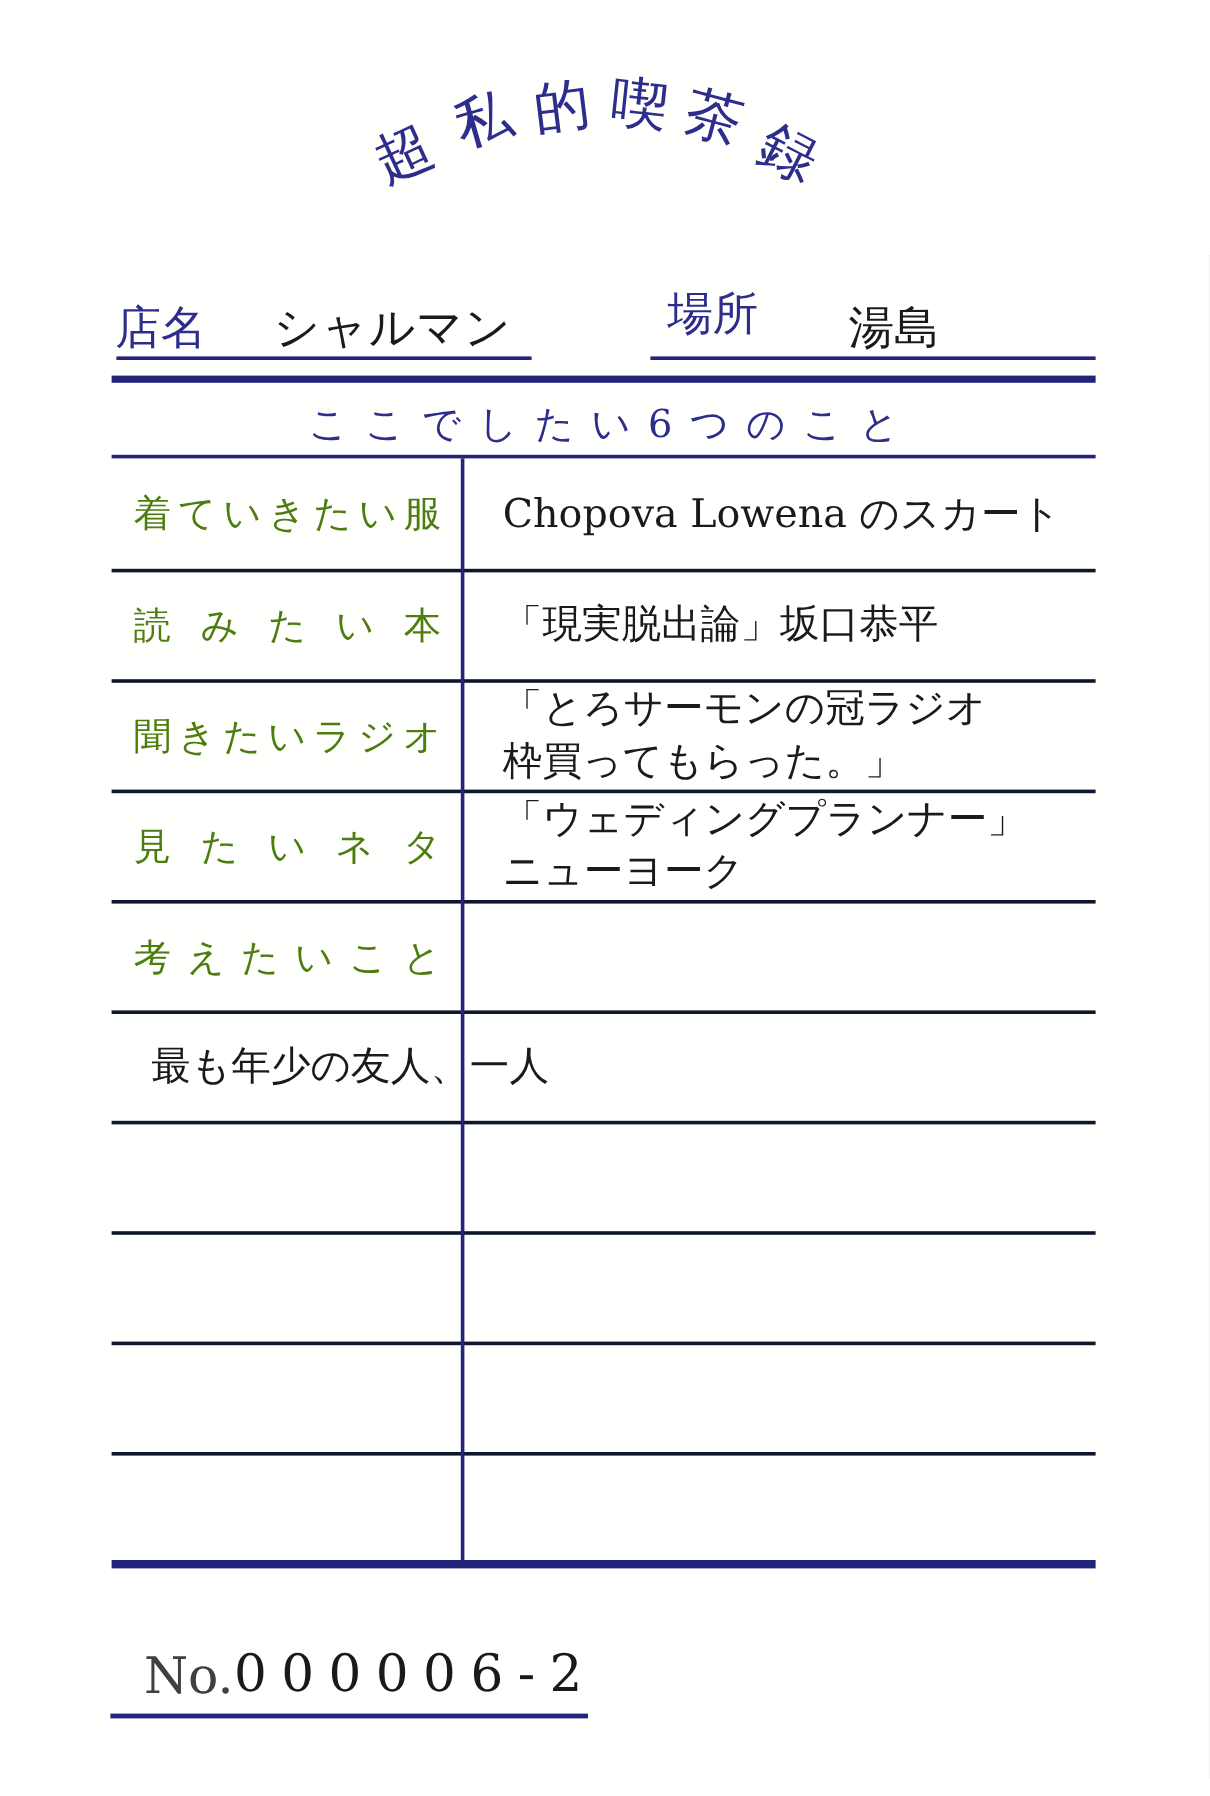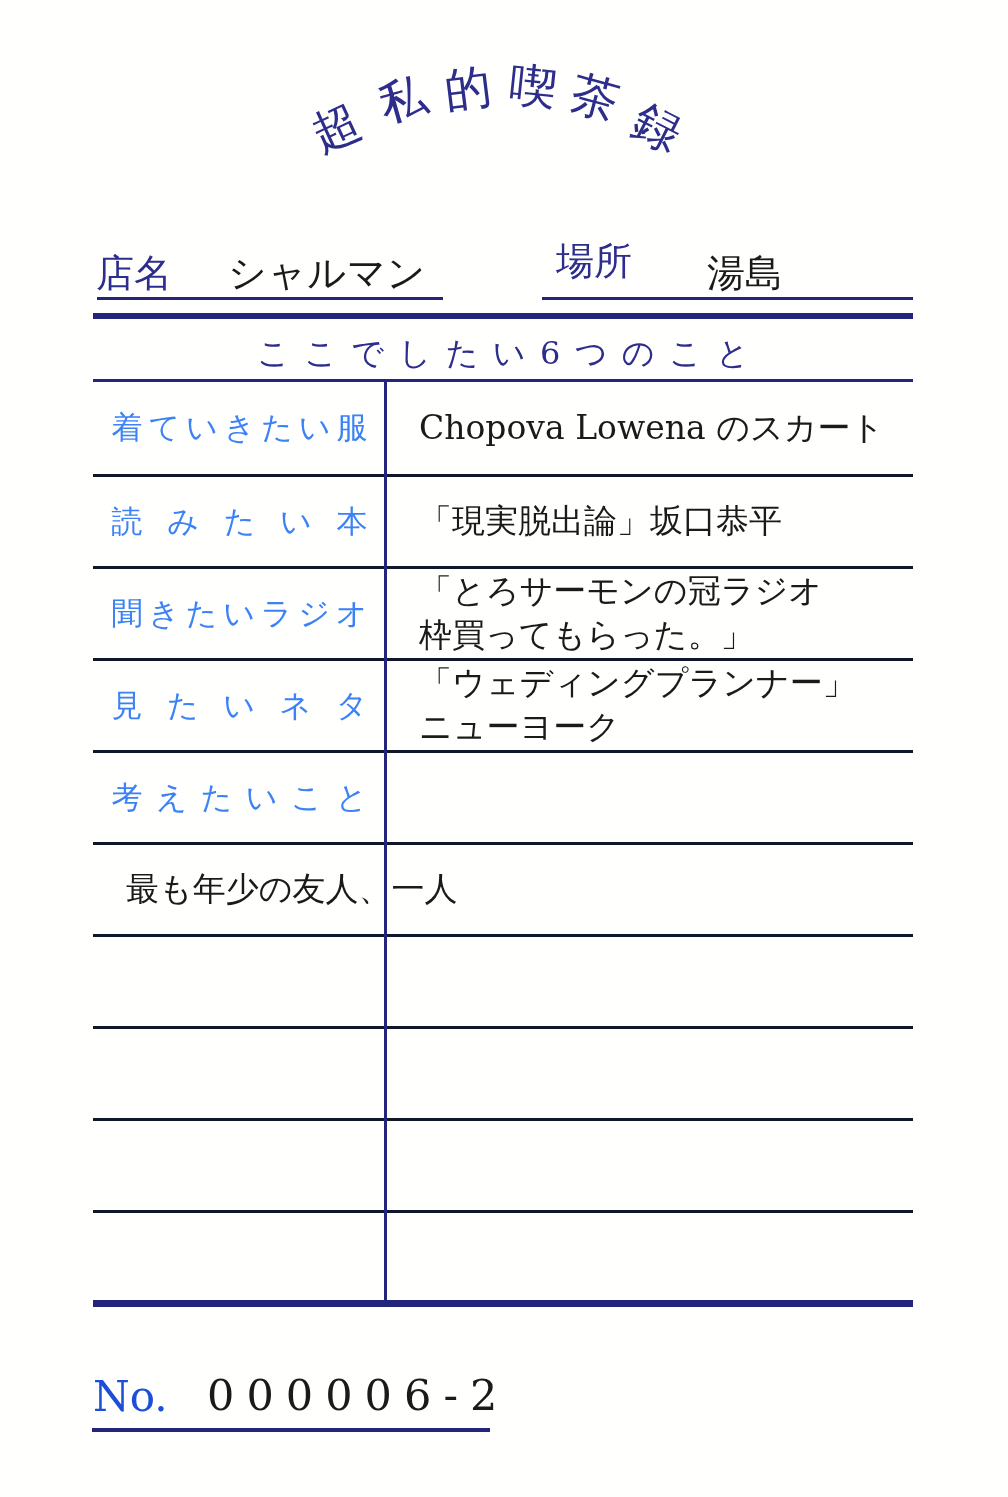--- a/index.html
+++ b/index.html
@@ -50,36 +50,36 @@
     border-top:3px solid #24247C;
     box-sizing:border-box;
   }
   .table-row{display:flex;box-sizing:border-box;}
   .table-row + .table-row{border-top:3px solid #0f172a;font-family:Liberation Serif, serif;}
   .cell-label{
     width:293px;flex:0 0 293px;display:flex;align-items:center;box-sizing:border-box;
   }
   .label-inner{
     width:256px;margin:0 auto;
-    font-size:31px;color:#3b82f6;
+    font-size:31px;color:#4d7c0f;
     text-align:justify;text-align-last:justify;
   }
   .cell-value{
     flex:1;display:flex;align-items:center;box-sizing:border-box;
     padding-left:33px;padding-right:8px;
     font-size:33px;color:#1a1a1a;line-height:1.32;
     white-space:pre-line;
   }
   .column-divider{
     position:absolute;left:291px;top:0;bottom:0;width:3px;background:#24247C;
   }
   .bottom-rule{position:absolute;left:93px;top:1300px;width:820px;height:7px;background:#24247C;}
   
-  .serial-label{position:absolute;left:93px;top:1372px;font-size:42px;color:#1d4ed8;}
-  .serial-value{position:absolute;left:207px;top:1370px;font-size:43px;color:#1a1a1a;letter-spacing:0.28em;}
+  .serial-label{position:absolute;left:120px;top:1372px;font-size:42px;color:#404040;}
+  .serial-value{position:absolute;left:195px;top:1370px;font-size:43px;color:#1a1a1a;letter-spacing:0.28em;}
   .serial-underline{position:absolute;left:92px;top:1428px;width:398px;height:4px;background:#24247C;}
 </style>
 </head>
 <body>
 
 <div class="sheet">
 
   <div class="title-arc">
     <span class="tc0">超</span>
     <span class="tc1">私</span>

